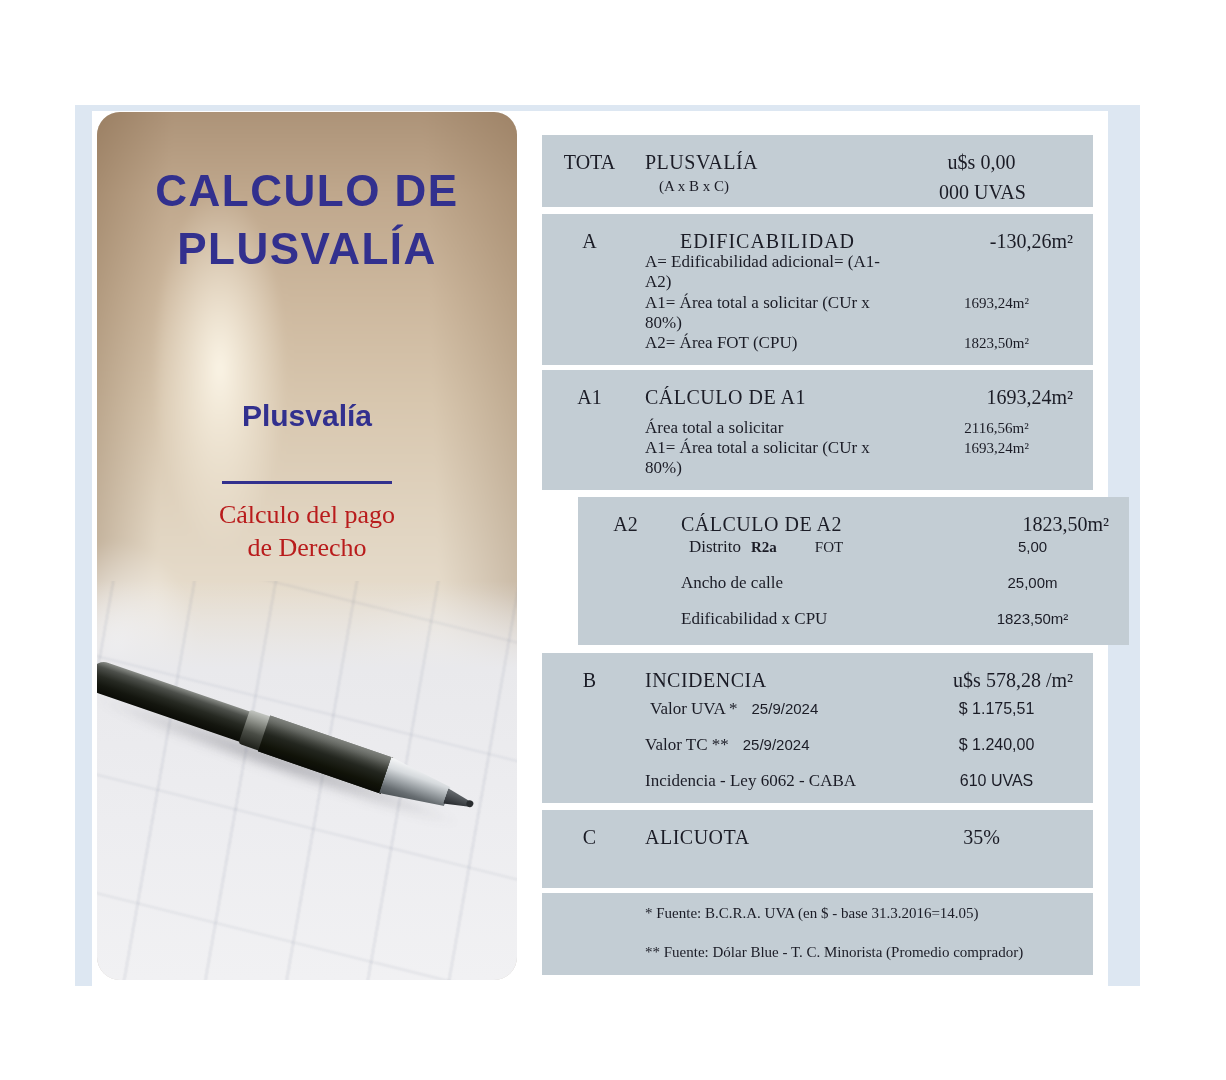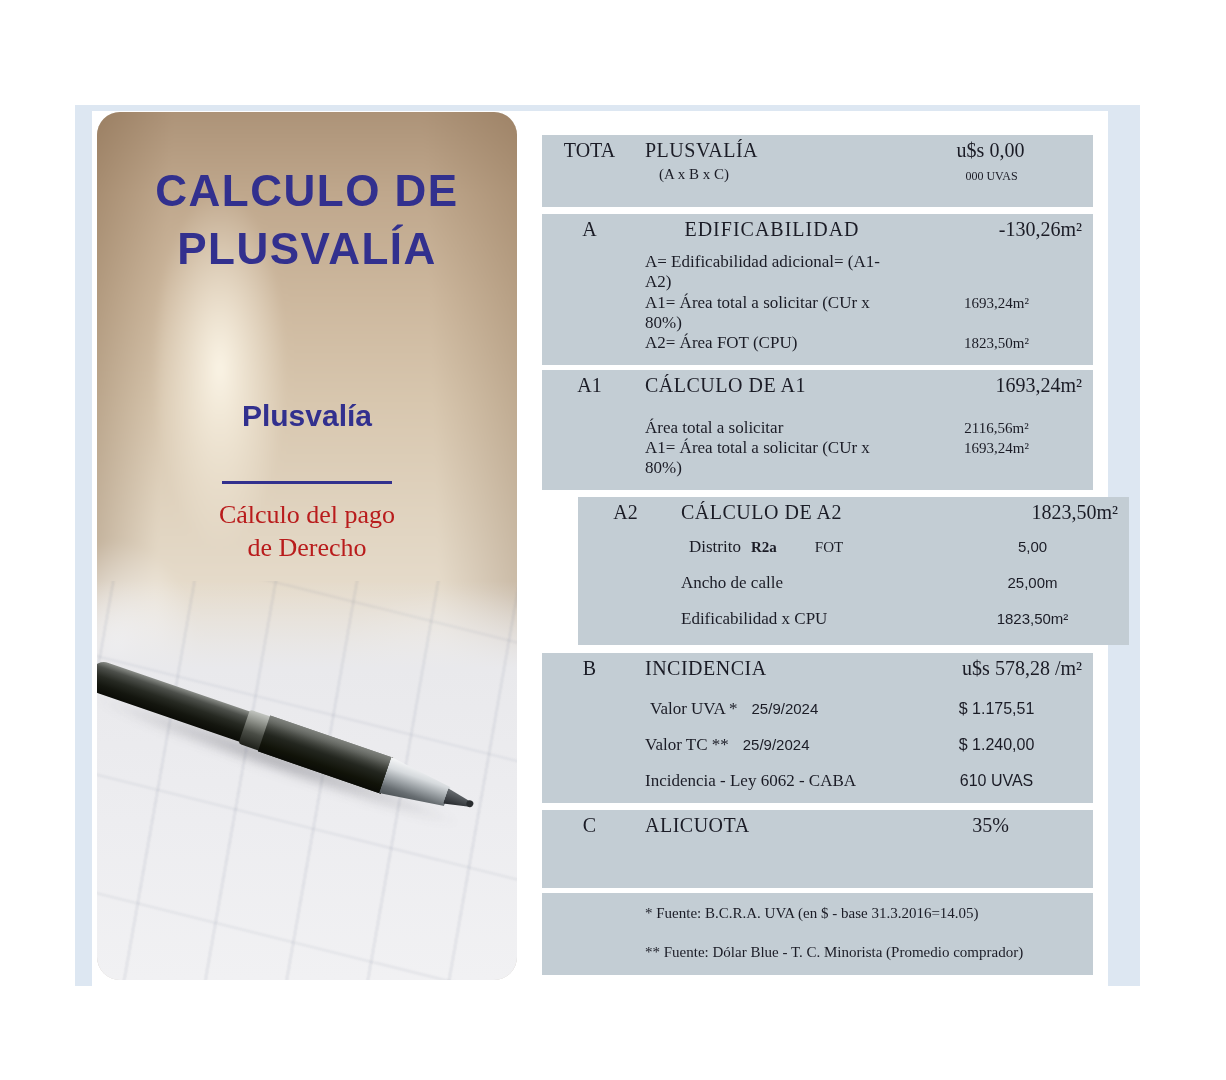--- a/index.html
+++ b/index.html
@@ -65,29 +65,29 @@
   #sections-col{position:absolute;left:542px;top:0;width:551px;}
   .section{position:absolute;left:0;width:551px;background:var(--box-bg);}
   .s-total{top:135px;height:72px;}
   .s-A{top:214px;height:151px;}
   .s-A1{top:370px;height:120px;}
   .s-A2{top:497px;height:148px;margin-left:36px;}
   .s-B{top:653px;height:150px;}
   .s-C{top:810px;height:78px;}
   .s-footnotes{top:893px;height:82px;}
 
-  .hdr{position:absolute;left:0;right:0;top:4px;display:grid;grid-template-columns:95px 1fr 185px;
-       padding-right:9px;align-items:start;}
+  .hdr{position:absolute;left:0;right:0;top:16px;display:grid;grid-template-columns:95px 1fr 185px;
+       padding-right:18px;align-items:start;}
   .hlabel{text-align:center;font-size:20px;}
   .htitle{font-size:20px;padding-left:8px;letter-spacing:.5px;}
   .s-A .htitle{text-align:center;letter-spacing:1px;}
   .hsub{font-size:15px;padding-left:22px;margin-top:4px;}
   .hval{font-size:20px;text-align:right;padding-right:2px;white-space:nowrap;}
   .s-total .hval,.s-C .hval{text-align:center;}
-  .hval2{font-size:12px;text-align:center;margin-top:7px;}
+  .hval2{font-size:20px;text-align:center;margin-top:7px;}
 
   .rows{position:absolute;left:0;right:0;display:flex;flex-direction:column;justify-content:space-between;}
   .s-A .rows{top:38px;bottom:12px;}
   .s-A1 .rows{top:48px;bottom:12px;}
   .s-A2 .rows{top:40px;bottom:16px;}
   .s-B .rows{top:46px;bottom:12px;}
   .s-C .rows{top:44px;bottom:12px;}
   .row{display:grid;grid-template-columns:1fr 185px;padding-left:103px;padding-right:4px;align-items:baseline;}
   .s-A2 .row:first-child{padding-left:111px;}
   .s-B .row:first-child{padding-left:108px;}

